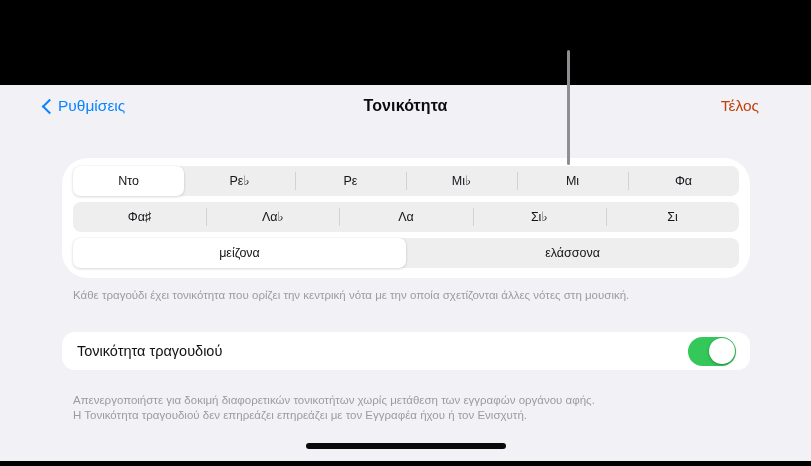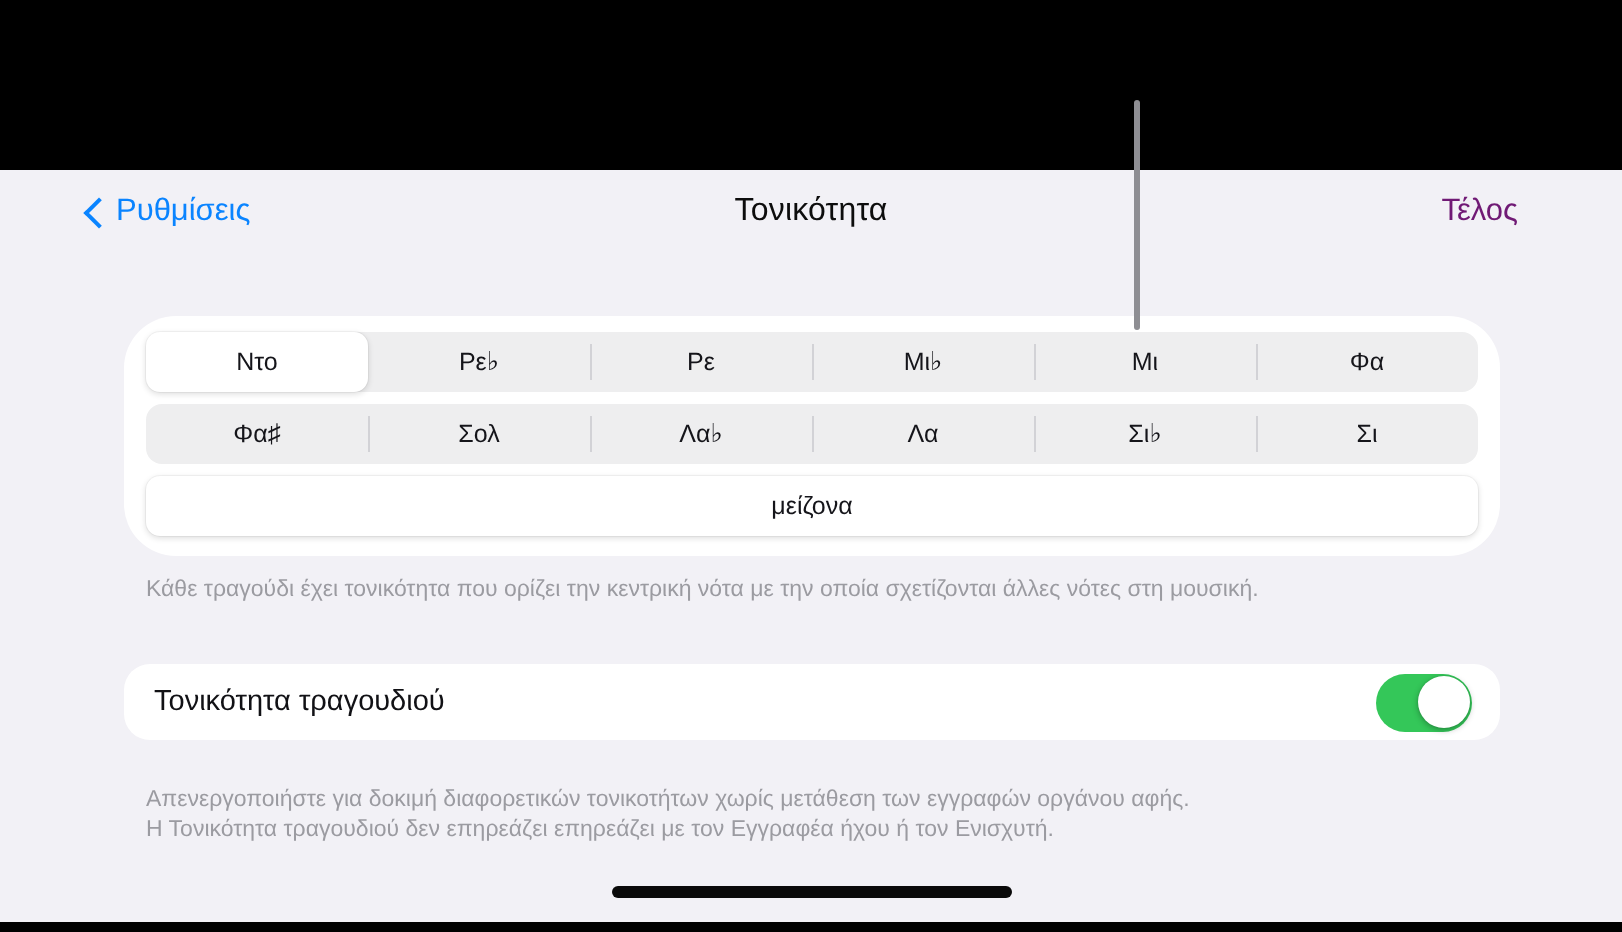--- a/index.html
+++ b/index.html
@@ -77,28 +77,28 @@
     margin-right: 3px;
     position: relative;
     top: 0px;
   }
   .nav-title {
     position: absolute;
     left: 0;
     width: 811px;
     text-align: center;
     font-size: 16px;
-    font-weight: 400;
+    font-weight: 700;
     color: #0d0d0d;
     letter-spacing: .1px;
   }
   .nav-done {
     position: absolute;
     right: 52px;
-    color: #701a75;
+    color: #c2410c;
     font-size: 15.5px;
     cursor: pointer;
   }
 
   
   .card {
     position: absolute;
     left: 62px;
     width: 688px;
     background: #ffffff;
@@ -266,41 +266,41 @@
           <span>Φα</span>
         </div>
       </div>
 
       <div class="seg" id="notes-row-2">
         <div class="seg-item">
           <span>Φα</span>
             <span class="flat">♯</span>
         </div>
         <div class="seg-item">
-          <span>Σολ</span>
-        </div>
-        <div class="seg-item">
           <span>Λα</span>
             <span class="flat">♭</span>
         </div>
         <div class="seg-item">
           <span>Λα</span>
         </div>
         <div class="seg-item">
           <span>Σι</span>
             <span class="flat">♭</span>
         </div>
         <div class="seg-item">
           <span>Σι</span>
         </div>
       </div>
 
       <div class="seg" id="mode-seg">
         <div class="seg-item selected">
           <span>μείζονα</span>
+        </div>
+        <div class="seg-item">
+          <span>ελάσσονα</span>
         </div>
       </div>
 
     </div>
 
     <div class="footnote" id="key-footnote">Κάθε τραγούδι έχει τονικότητα που ορίζει την κεντρική νότα με την οποία σχετίζονται άλλες νότες στη μουσική.</div>
 
     <div class="card" id="song-card">
       <div class="row-label">Τονικότητα τραγουδιού</div>
       <div class="switch">

